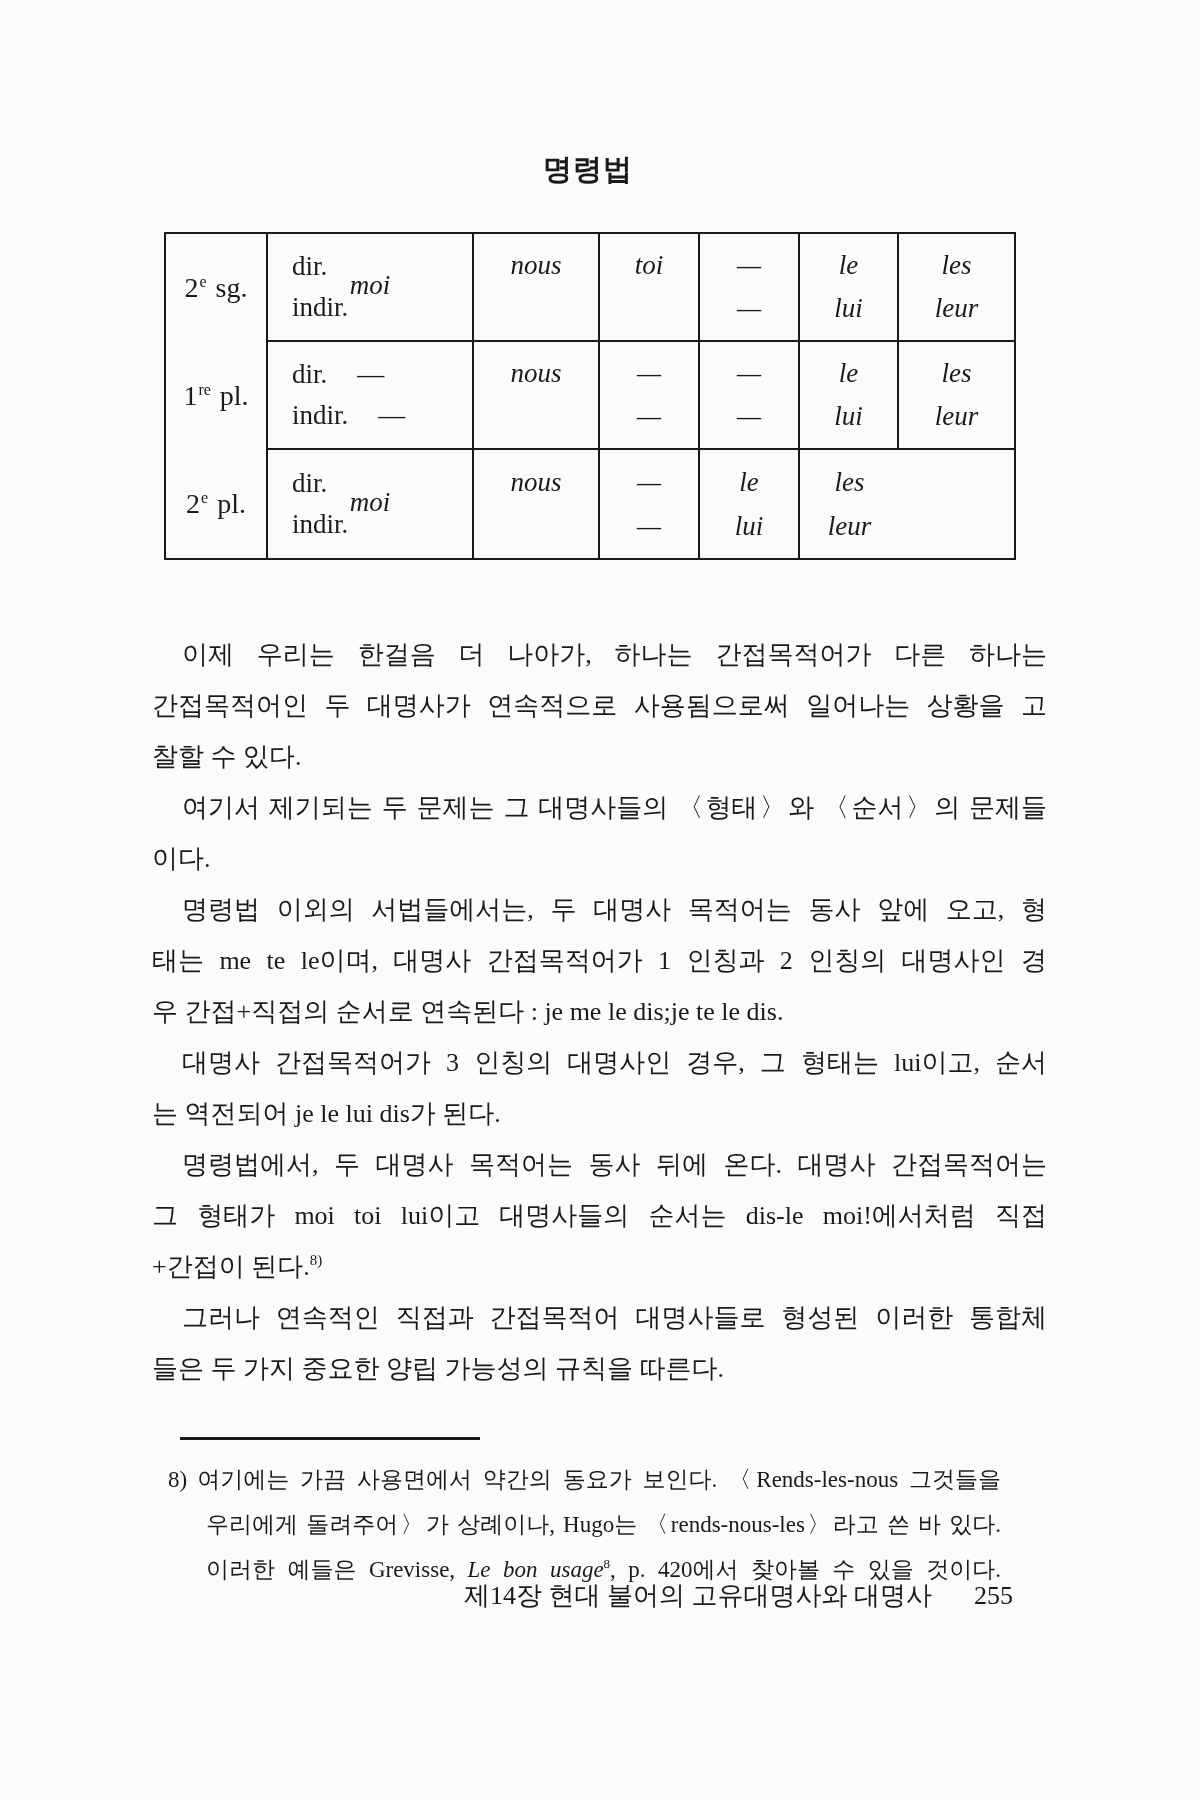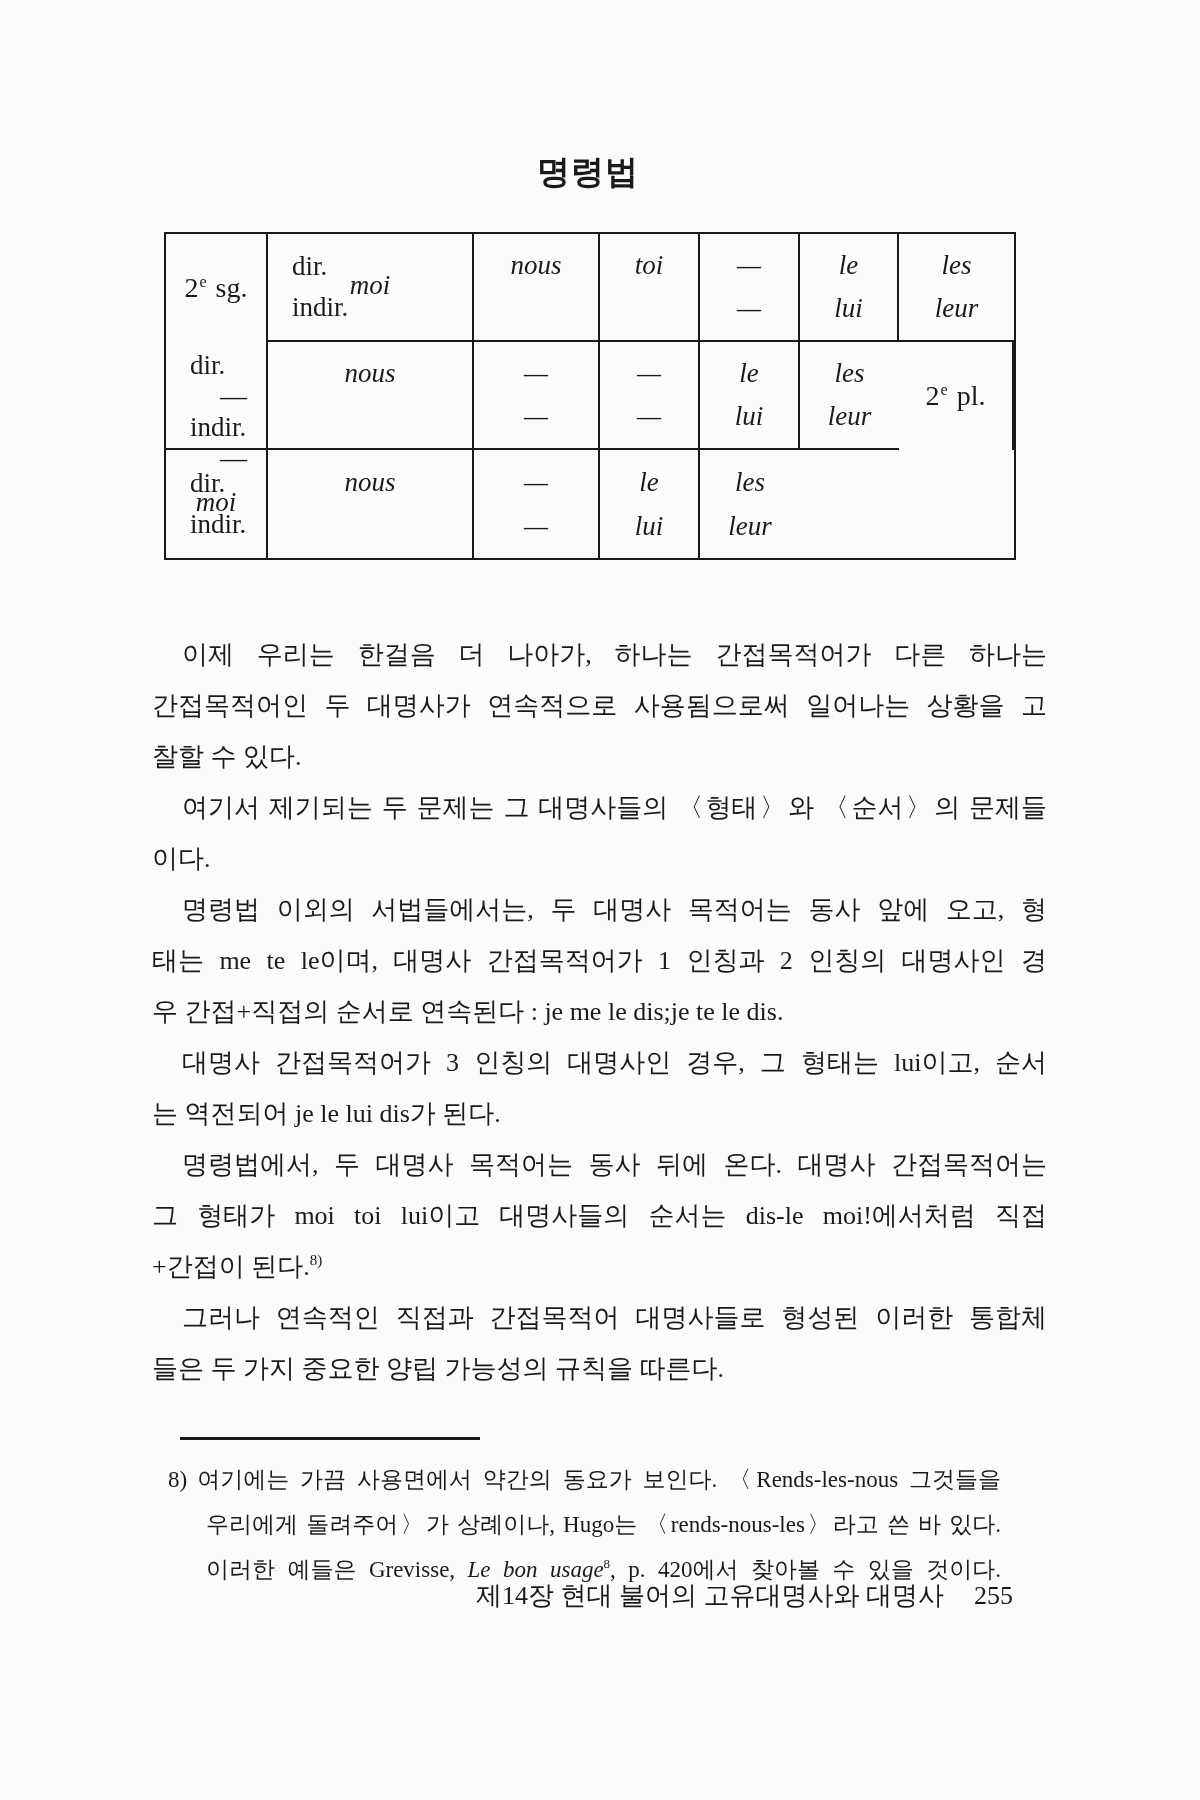--- a/index.html
+++ b/index.html
@@ -7,21 +7,21 @@
     position:relative;
     width:1200px;height:1800px;
     background:#fbfbf9;
     color:#1a1a1a;
     font-family:"Liberation Serif","DejaVu Serif",serif;
     overflow:hidden;
   }
   
   .title{
     position:absolute;left:164px;top:150px;width:848px;
-    text-align:center;font-size:33px;font-weight:bold;letter-spacing:1px;
+    text-align:center;font-size:29px;font-weight:bold;letter-spacing:1px;
   }
   
   .gtable{
     position:absolute;left:164px;top:232px;
     display:grid;
     grid-template-columns:102px 206px 126px 100px 100px 99px 115px;
     grid-template-rows:repeat(3,108px);
     border:2.5px solid #1a1a1a;
     font-size:27px;
   }
@@ -58,21 +58,21 @@
   .fn-line{line-height:45px;min-height:45px;text-align:justify;text-align-last:justify;box-sizing:border-box;}
   .fn-cont{padding-left:38px;}
   .fn-marker{margin-right:10px;}
   .fn-it{font-style:italic;}
   .fn-sup{font-size:13px;vertical-align:super;line-height:0;}
   
   .footer{
     position:absolute;left:0;right:187px;top:1576px;
     text-align:right;font-size:26px;line-height:40px;
   }
-  .pagenum{margin-left:30px;}
+  .pagenum{margin-left:42px;}
 </style>
 </head>
 <body>
 
 <div class="page">
 
   <div class="title">명령법</div>
 
   <div class="gtable">
 
@@ -98,20 +98,23 @@
       </div>
     <div class="cell two br bb">
         <span class="slot">le</span>
         <span class="slot">lui</span>
       </div>
     <div class="cell two bb">
         <span class="slot">les</span>
         <span class="slot">leur</span>
       </div>
 
+    <div class="cell c1 br">
+        <span><span>1</span><sup>re</sup><span> pl.</span></span>
+      </div>
     <div class="cell c2 br bb">
       <span><span>dir.</span><span class="dashgap">—</span></span>
       <span class="moi"></span>
       <span><span>indir.</span><span class="dashgap">—</span></span>
     </div>
     <div class="cell two br bb">
         <span class="slot">nous</span>
         <span class="slot"></span>
       </div>
     <div class="cell two br bb">

